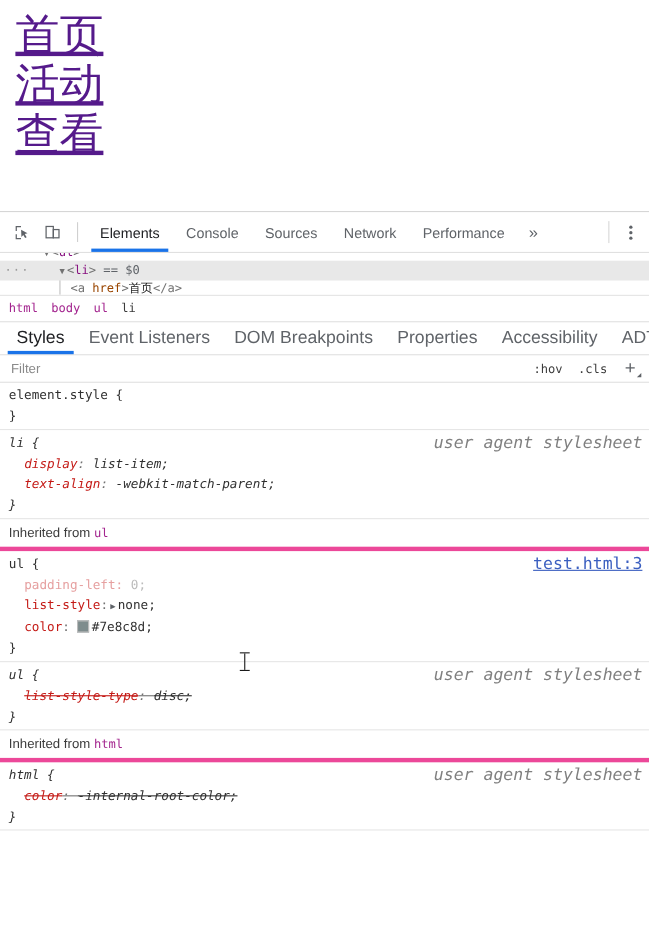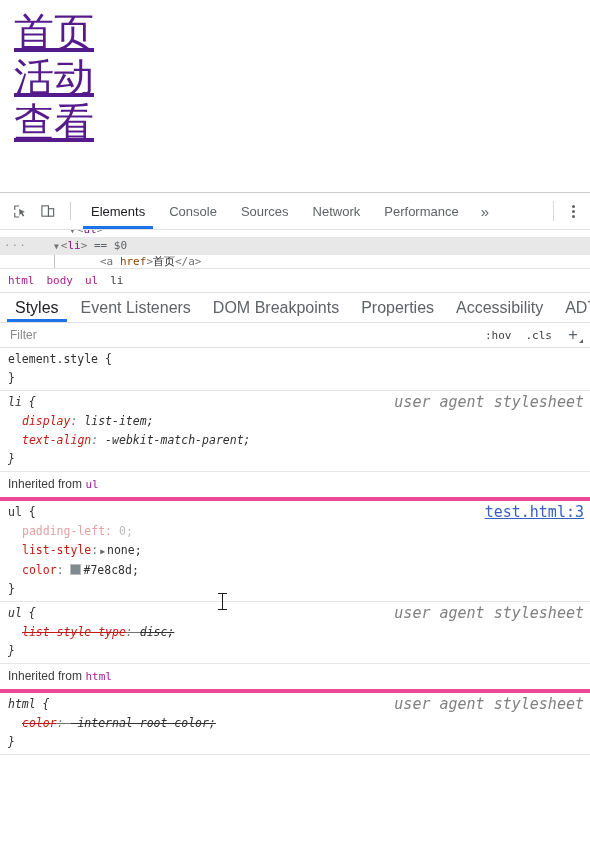--- a/index.html
+++ b/index.html
@@ -416,29 +416,29 @@
       <div class="kebab">
           <i></i>
           <i></i>
           <i></i>
         </div>
     </div>
   </div>
 
   <div class="dom-tree">
     <div class="guide" style="top:14px;"></div>
-    <div class="dom-row" style="padding-left:40px; margin-top:-7px;margin-left:30px;">
+    <div class="dom-row" style="padding-left:40px; margin-top:-7px;">
       <span class="tri">▼</span><span class="punc">&lt;</span><span class="tag">ul</span><span class="punc">&gt;</span>
     </div>
     <div class="dom-row selected" style="padding-left:54px; height:18px; line-height:18px;">
       <span class="dots">···</span>
       <span class="tri">▼</span><span class="punc">&lt;</span><span class="tag">li</span><span class="punc">&gt;</span>
       <span class="dollar">== $0</span>
     </div>
-    <div class="dom-row" style="padding-left:100px;">
+    <div class="dom-row" style="padding-left:64px;">
       <span class="punc">&lt;a</span>
       <span class="attr">href</span><span class="punc">&gt;</span><span class="txt">首页</span><span class="punc">&lt;/a&gt;</span>
     </div>
   </div>
 
   <div class="crumbs">
     <span class="crumb">html</span>
     <span class="crumb">body</span>
     <span class="crumb">ul</span>
     <span class="crumb last">li</span>

